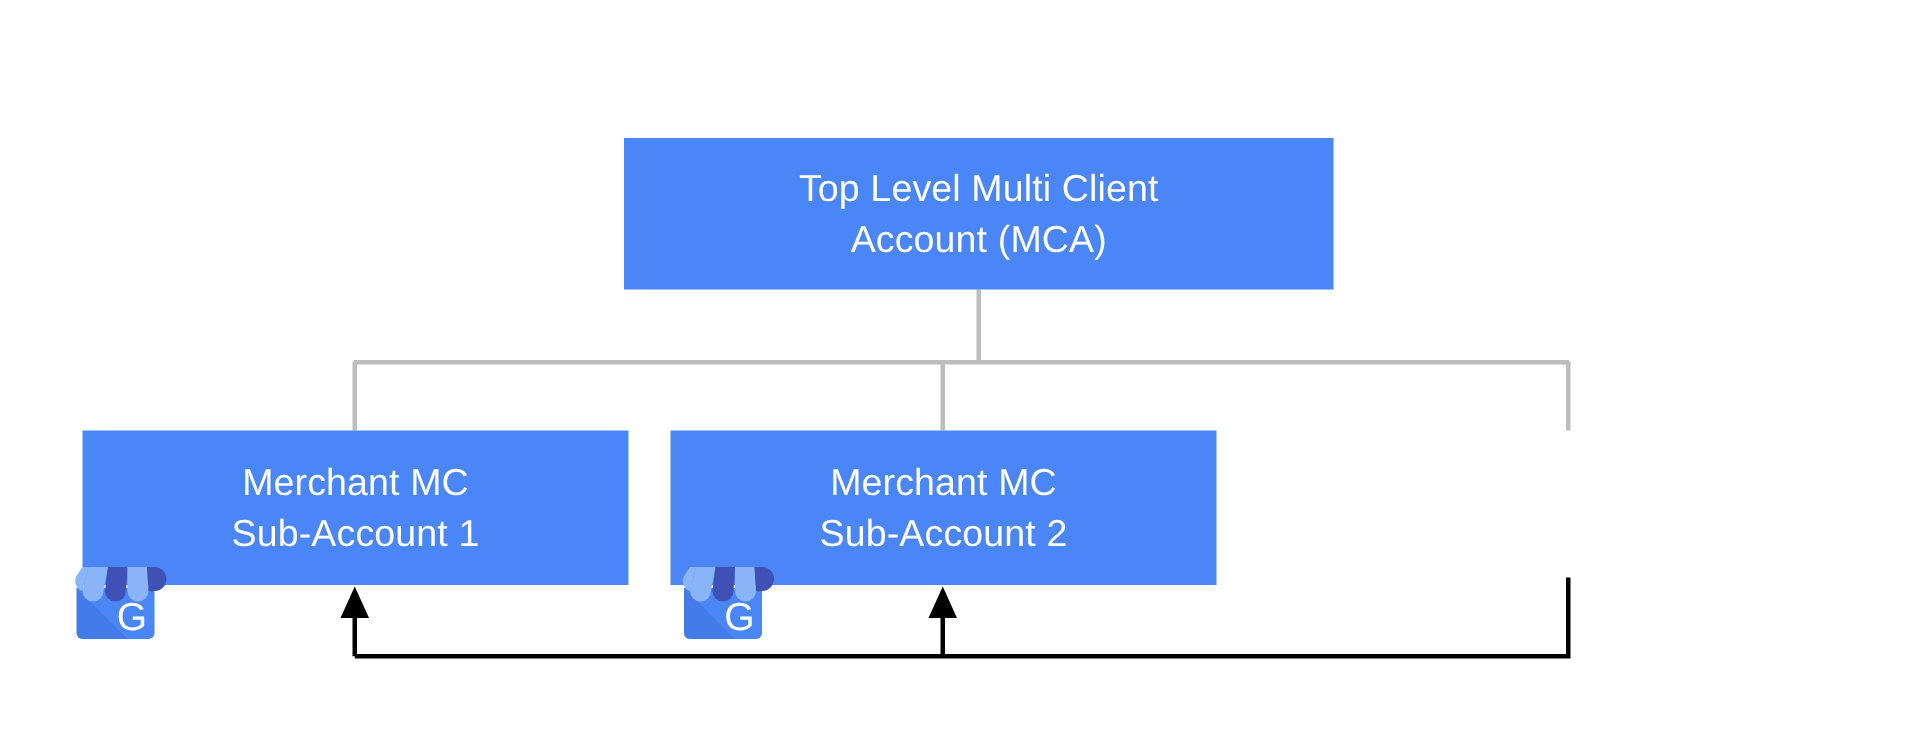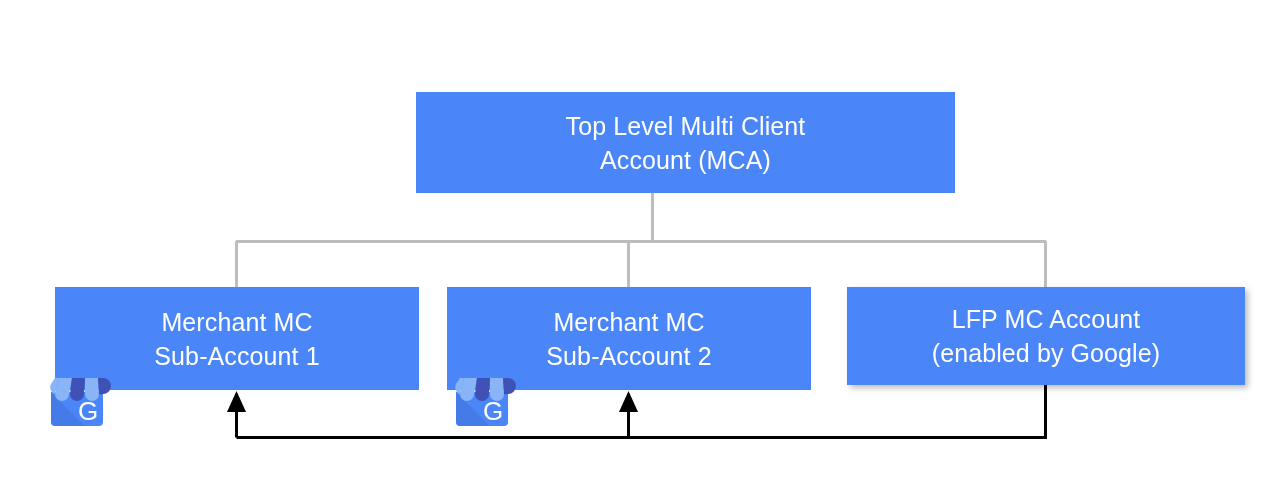--- a/index.html
+++ b/index.html
@@ -39,21 +39,21 @@
     font-size: 25px;
     line-height: 34px;
     font-weight: 400;
     letter-spacing: 0.1px;
     padding: 4px 10px;
     white-space: pre-line;
   }
   #node-mca {
     left: 416px;
     top: 92px;
-    width: 539px;
+    width: 473px;
     height: 101px;
   }
   #node-sub1 {
     left: 55px;
     top: 287px;
     width: 364px;
     height: 103px;
   }
   #node-sub2 {
     left: 447px;
@@ -118,24 +118,20 @@
   <div class="node-box" id="node-sub1" style="background:#4a86f7;">
     <span class="node-label">Merchant MC
 Sub-Account 1</span>
   </div>
 
   <div class="node-box" id="node-sub2" style="background:#4a86f7;">
     <span class="node-label">Merchant MC
 Sub-Account 2</span>
   </div>
 
-  <div class="node-box" id="node-lfp" style="background:#4a86f7;">
-    <span class="node-label">LFP MC Account
-(enabled by Google)</span>
-  </div>
 
   <svg class="gmb-icon" id="gmb-icon-1" viewBox="0 0 72 72">
     <defs>
       <clipPath id="storeClip1">
         <path d="M 10 26 L 62 26 L 62 56 A 4 4 0 0 1 58 60 L 14 60 A 4 4 0 0 1 10 56 Z"></path>
       </clipPath>
     </defs>
 
     <path d="M 10 26 L 62 26 L 62 56 A 4 4 0 0 1 58 60 L 14 60 A 4 4 0 0 1 10 56 Z" fill="#4a86f7"></path>
 

